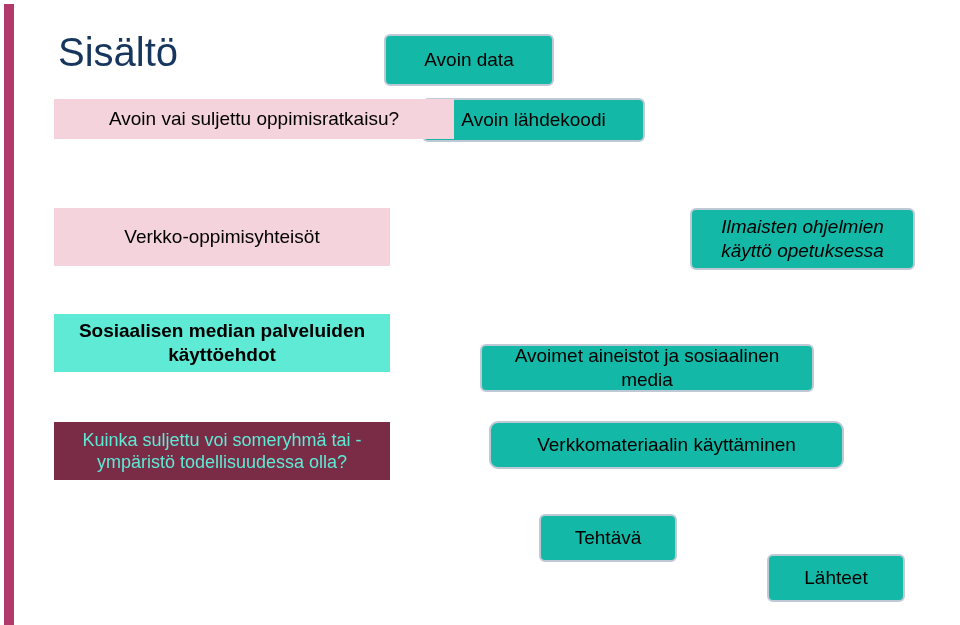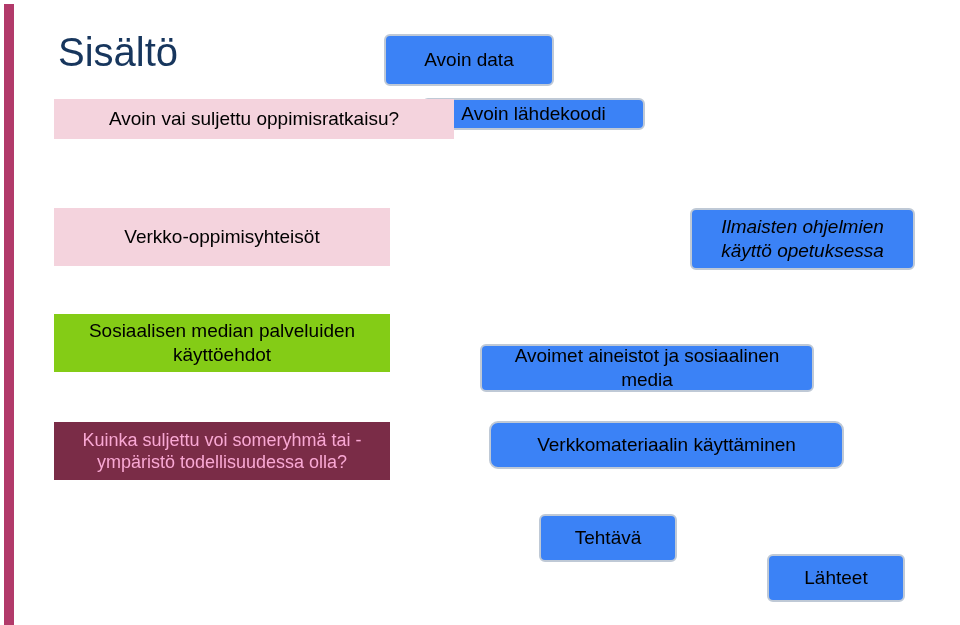--- a/index.html
+++ b/index.html
@@ -3,36 +3,36 @@
   <meta charset="utf-8">
   <style>
     * { margin: 0; padding: 4px; box-sizing: border-box; }
     html, body { width: 960px; height: 625px; font-family: Arial, Helvetica, sans-serif; background: #ffffff; }
     body { position: relative; }
     .accent-strip { position: absolute; left: 0; top: 0; width: 10px; height: 625px; background: #b23a6a; }
     .canvas { position: absolute; left: 10px; top: 0; width: 950px; height: 625px; }
     .box { position: absolute; display: flex; align-items: center; justify-content: center; text-align: center; padding: 8px 14px; font-size: 19px; line-height: 1.25; }
     .title-box { position: absolute; font-size: 40px; font-weight: 400; color: #17365d; left: 40px; top: 22px; }
     .rounded { border-radius: 6px; }
-    .white-bordered { background: #3b82f6; border: 2px solid #bfc9d6; color: #000; }
+    .white-bordered { background: #14b8a6; border: 2px solid #bfc9d6; color: #000; }
     .pink-light { background: #f4d3dd; color: #000; }
-    .pink-mid { background: #84cc16; color: #000; }
-    .maroon { background: #7a2c47; color: #f9a8d4; }
+    .pink-mid { background: #5eead4; color: #000; font-weight: bold; }
+    .maroon { background: #7a2c47; color: #5eead4; }
   </style>
 </head>
 <body>
 
 <div class="accent-strip"></div>
 <div class="canvas">
 
   <div class="title-box">Sisältö</div>
 
   <div class="box rounded white-bordered" style="left:370px; top:30px; width:170px; height:52px;">Avoin data</div>
 
-  <div class="box rounded white-bordered" style="left:408px; top:94px; width:223px; height:32px;">Avoin lähdekoodi</div>
+  <div class="box rounded white-bordered" style="left:408px; top:94px; width:223px; height:44px;">Avoin lähdekoodi</div>
 
   <div class="box pink-light" style="left:40px; top:95px; width:400px; height:40px;">Avoin vai suljettu oppimisratkaisu?</div>
 
   <div class="box pink-light" style="left:40px; top:204px; width:336px; height:58px;">Verkko-oppimisyhteisöt</div>
 
   <div class="box rounded white-bordered" style="left:676px; top:204px; width:225px; height:62px;font-style:italic;">Ilmaisten ohjelmien käyttö opetuksessa</div>
 
   <div class="box pink-mid" style="left:40px; top:310px; width:336px; height:58px;">Sosiaalisen median palveluiden käyttöehdot</div>
 
   <div class="box rounded white-bordered" style="left:466px; top:340px; width:334px; height:48px;">Avoimet aineistot ja sosiaalinen media</div>

